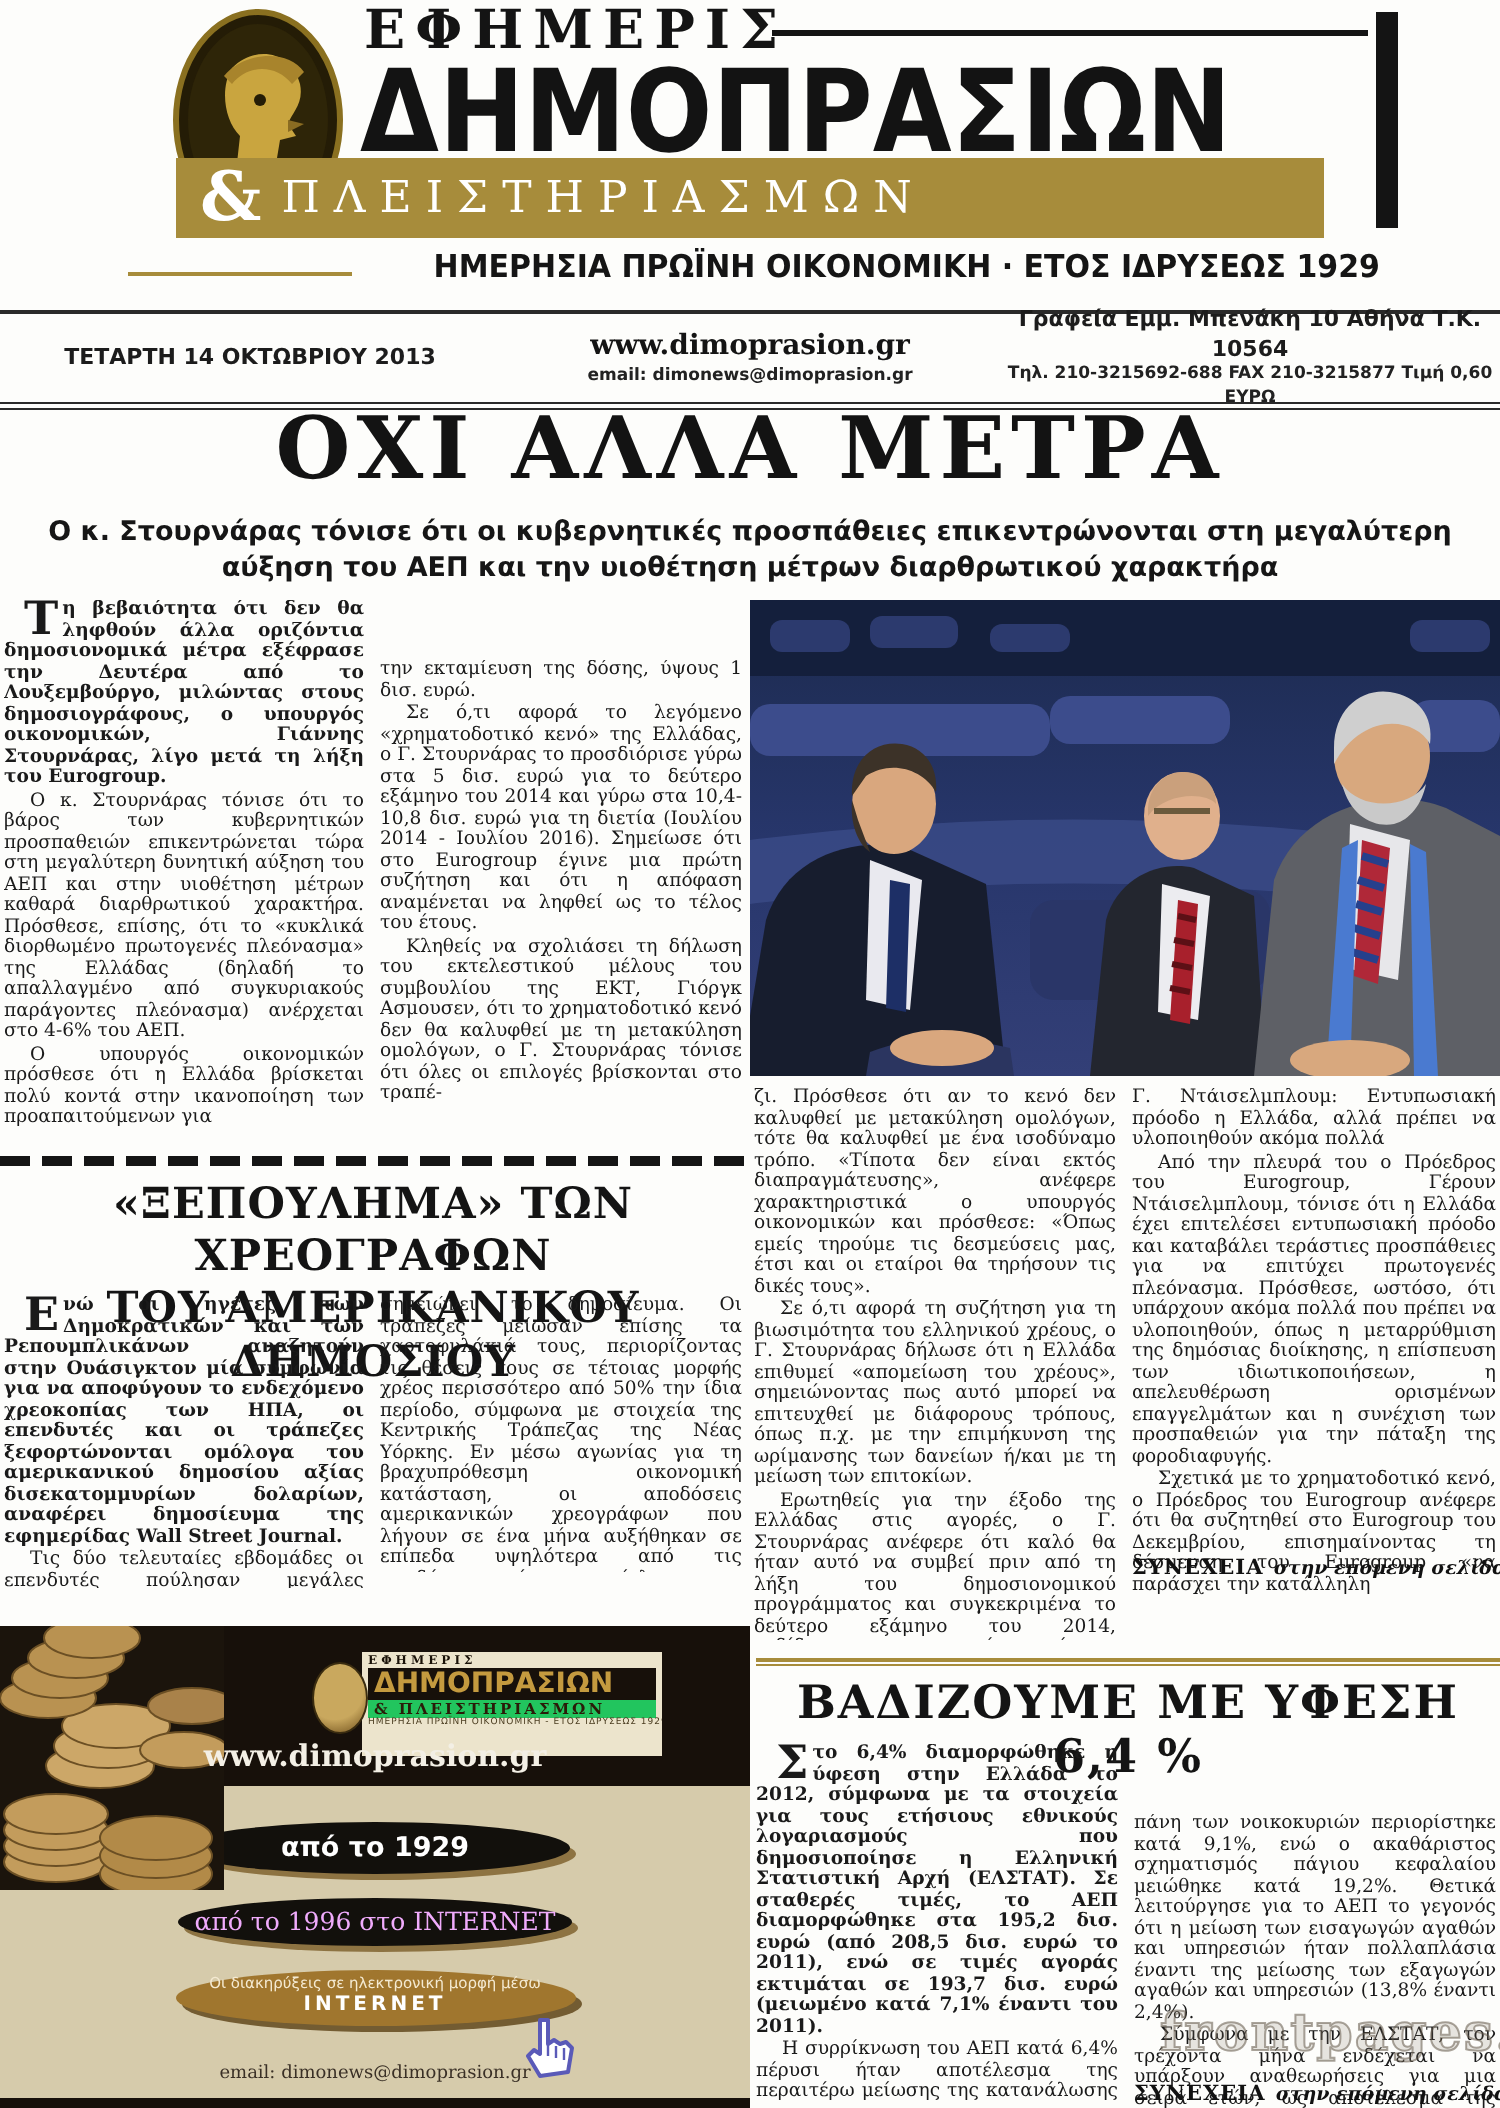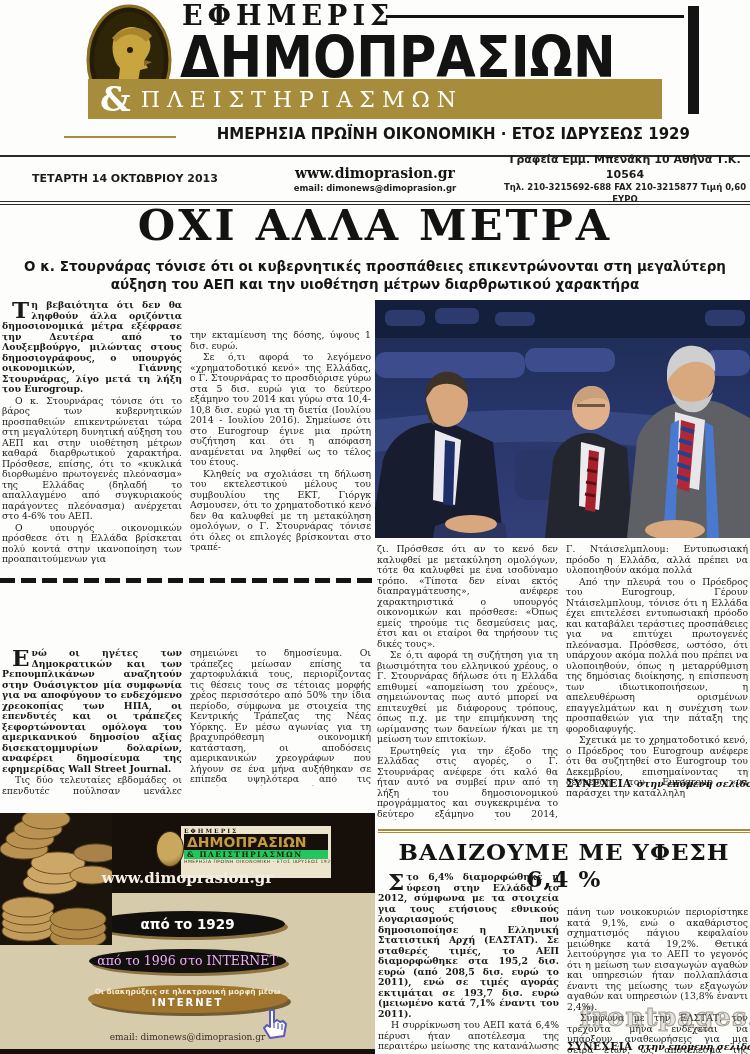--- a/index.html
+++ b/index.html
@@ -88,21 +88,21 @@
   #ad-site{position:absolute;left:0;top:56px;width:375px;text-align:center;z-index:4;
            font-family:"DejaVu Serif",serif;font-weight:bold;font-size:15px;color:#f3efe5;}
   .pill{position:relative;margin:0 auto;text-align:center;border-radius:50%;
         box-shadow:3px 3px 0 rgba(122,92,40,.8);}
   #pill1{margin-top:98px;width:195px;height:26px;background:#12100c;line-height:26px;
          font-family:"DejaVu Sans",sans-serif;font-weight:bold;font-size:13.5px;color:#fff;}
   #pill2{margin-top:12px;width:197px;height:24px;background:#12100c;line-height:24px;
          font-family:"DejaVu Serif",serif;font-size:12.5px;color:#f0abfc;}
   #pill3{margin-top:12px;width:200px;height:28px;background:#a0762e;padding-top:2px;box-sizing:border-box;
          font-family:"DejaVu Sans",sans-serif;color:#fff;box-shadow:3px 3px 0 rgba(90,64,20,.8);}
-  #pill3 .p3a{font-size:7.5px;font-weight:bold;color:#f4ead2;line-height:10px;}
+  #pill3 .p3a{font-size:7.5px;font-weight:normal;color:#f4ead2;line-height:10px;}
   #pill3 .p3b{font-size:10px;font-weight:bold;letter-spacing:2px;line-height:11px;}
   #ad-hand{position:absolute;left:258px;top:195px;z-index:6;}
   #ad-email{position:absolute;left:0;bottom:7px;width:375px;text-align:center;
             font-family:"DejaVu Serif",serif;font-size:9px;color:#3a3026;}
   
   #gold-rule2{position:absolute;left:378px;top:829px;width:372px;height:4px;
               border-top:2px solid #a78c3b;border-bottom:1px solid #a78c3b;box-sizing:border-box;}
   #recession-head{position:absolute;left:378px;top:838px;width:372px;text-align:center;
                   font-family:"DejaVu Serif",serif;font-weight:bold;font-size:23px;
                   letter-spacing:1px;color:#141414;}
@@ -241,20 +241,24 @@
   </div>
 
   <div id="cont-lead" class="cont">
     <span class="c1">ΣΥΝΕΧΕΙΑ</span>
     <span class="c2">στην επόμενη σελίδα</span>
     
   </div>
 
   <div id="dashes"></div>
 
+  <div id="selloff-head">
+    <div>«ΞΕΠΟΥΛΗΜΑ» ΤΩΝ ΧΡΕΟΓΡΑΦΩΝ</div>
+    <div>ΤΟΥ ΑΜΕΡΙΚΑΝΙΚΟΥ ΔΗΜΟΣΙΟΥ</div>
+  </div>
   <div id="scol1" class="bodycol">
     <p class="leadpar dropcap">Ενώ οι ηγέτες των Δημοκρατικών και των Ρεπουμπλικάνων αναζητούν στην Ουάσιγκτον μία συμφωνία για να αποφύγουν το ενδεχόμενο χρεοκοπίας των ΗΠΑ, οι επενδυτές και οι τράπεζες ξεφορτώνονται ομόλογα του αμερικανικού δημοσίου αξίας δισεκατομμυρίων δολαρίων, αναφέρει δημοσίευμα της εφημερίδας Wall Street Journal.</p>
     <p class="ind">Τις δύο τελευταίες εβδομάδες οι επενδυτές πούλησαν μεγάλες ποσότητες βραχυπρόθεσμου αμερικανικού χρέους,</p>
   </div>
   <div id="scol2" class="bodycol">
     <p>σημειώνει το δημοσίευμα. Οι τράπεζες μείωσαν επίσης τα χαρτοφυλάκιά τους, περιορίζοντας τις θέσεις τους σε τέτοιας μορφής χρέος περισσότερο από 50% την ίδια περίοδο, σύμφωνα με στοιχεία της Κεντρικής Τράπεζας της Νέας Υόρκης. Εν μέσω αγωνίας για τη βραχυπρόθεσμη οικονομική κατάσταση, οι αποδόσεις αμερικανικών χρεογράφων που λήγουν σε ένα μήνα αυξήθηκαν σε επίπεδα υψηλότερα από τις αποδόσεις αντίστοιχων τίτλων</p>
   </div>
 
   <div id="ad">
     <div id="ad-band"></div>

